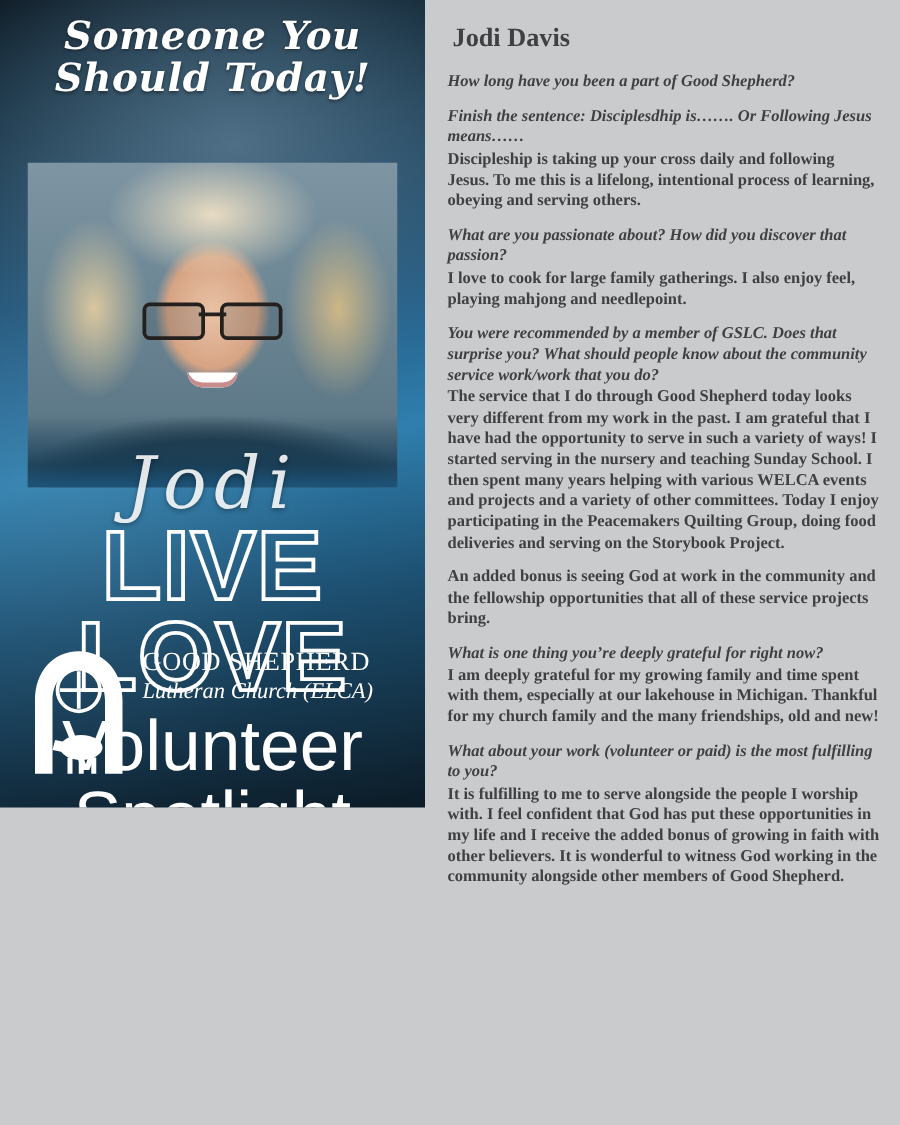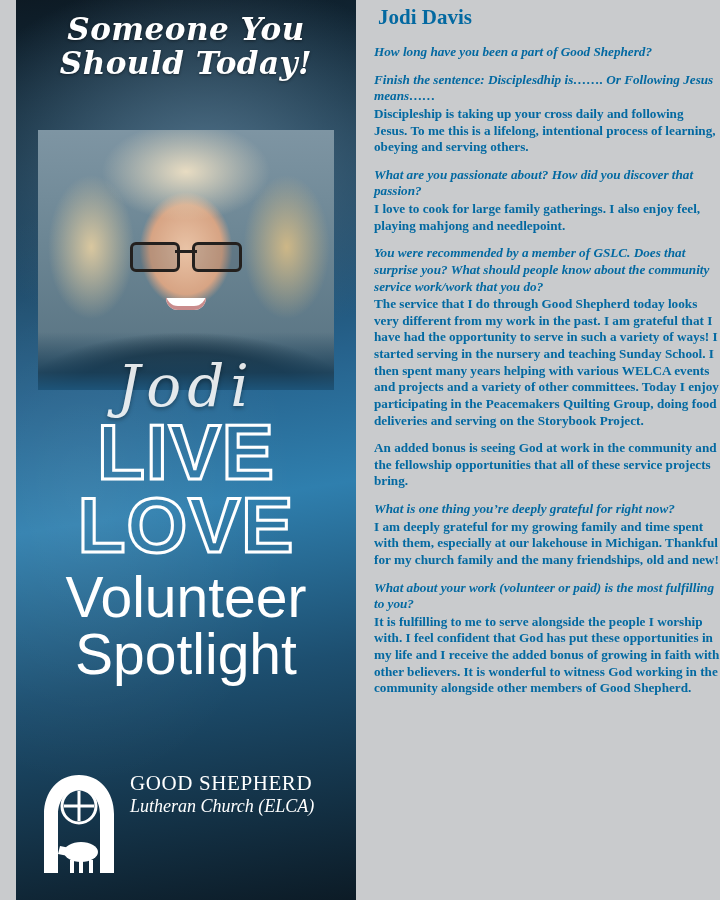--- a/index.html
+++ b/index.html
@@ -18,27 +18,26 @@
     width: 720px;
     height: 900px;
     display: flex;
     background: #c9cbcd;
   }
 
   
   .left {
     position: relative;
     width: 340px;
-    height: 900px;
+    height: 646px;
     background:
       radial-gradient(ellipse 420px 300px at 55% 18%, #4e6f86 0%, rgba(78,111,134,0) 62%),
       linear-gradient(171deg, #0d1a24 0%, #143043 16%, #26628c 42%, #2f7fae 56%, #1d4f70 74%, #0c1b26 100%);
     overflow: hidden;
     flex: 0 0 340px;
-    margin-left: 16px;
   }
   .left::after {
     content: "";
     position: absolute;
     inset: 0;
     background: radial-gradient(ellipse 300px 420px at 20% 55%, rgba(255,255,255,0.07), rgba(255,255,255,0) 70%);
     pointer-events: none;
   }
 
   .someone {
@@ -211,23 +210,23 @@
     font-size: 18px;
     font-style: italic;
   }
 
   
   .right {
     position: relative;
     width: 380px;
     height: 900px;
     flex: 0 0 380px;
-    padding: 3px 16px 10px 18px;
+    padding: 16px 16px 10px 18px;
     box-sizing: border-box;
-    color: #0369a1;
+    color: #404040;
   }
   .name {
     font-size: 21px;
     font-weight: bold;
     margin: 2px 0 14px 4px;
     font-family: "Liberation Serif", serif;
   }
   .qa { margin-bottom: 11px; }
   .q {
     font-style: italic;

